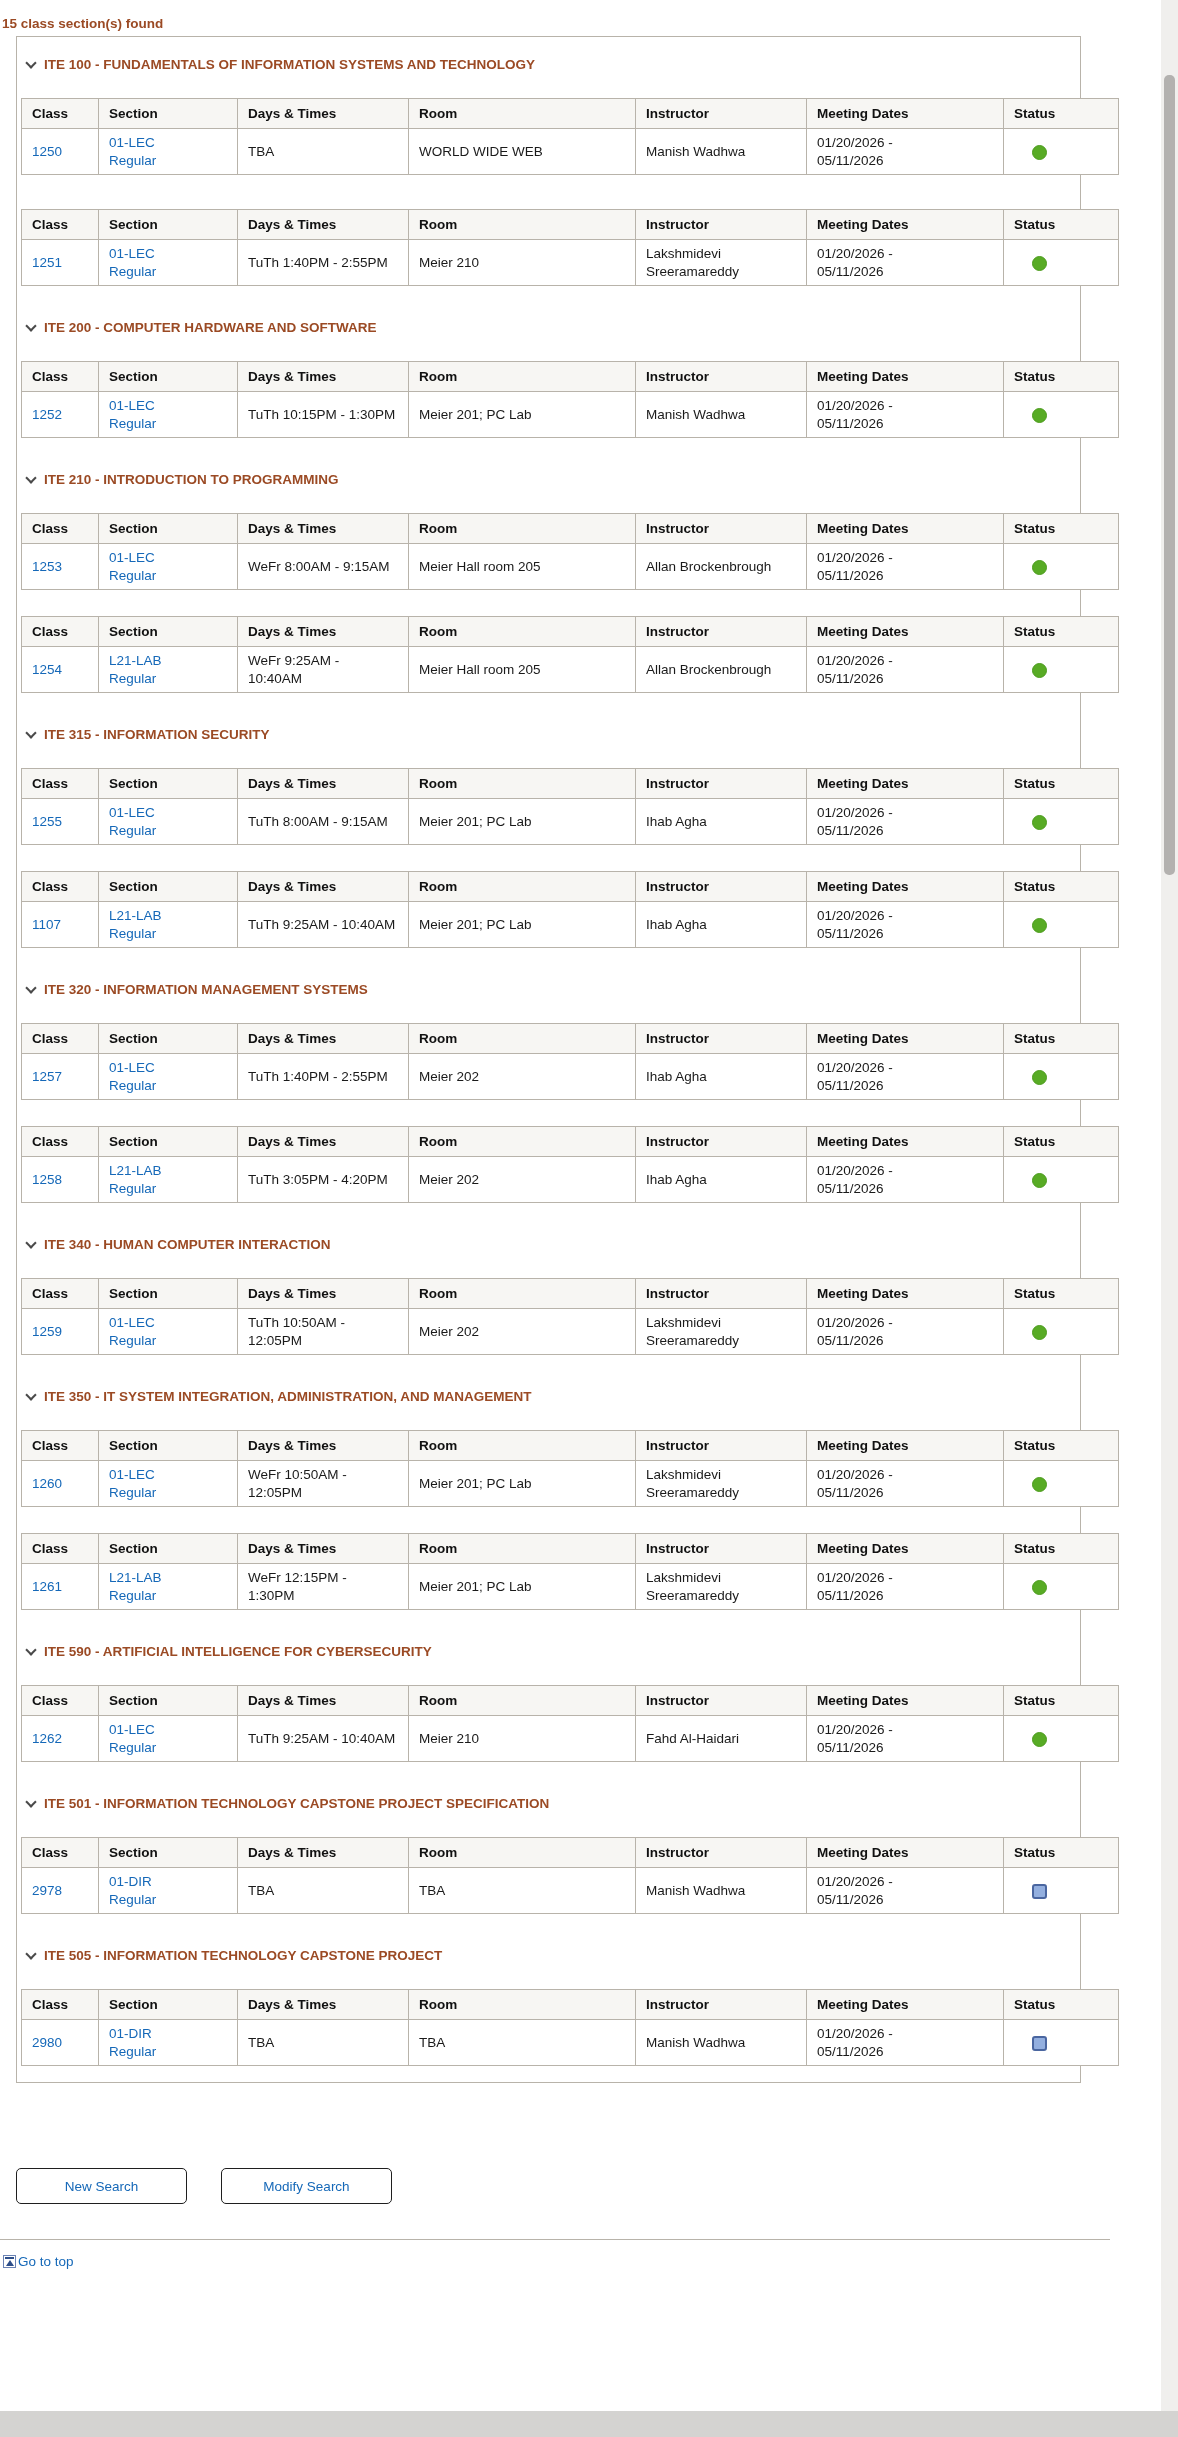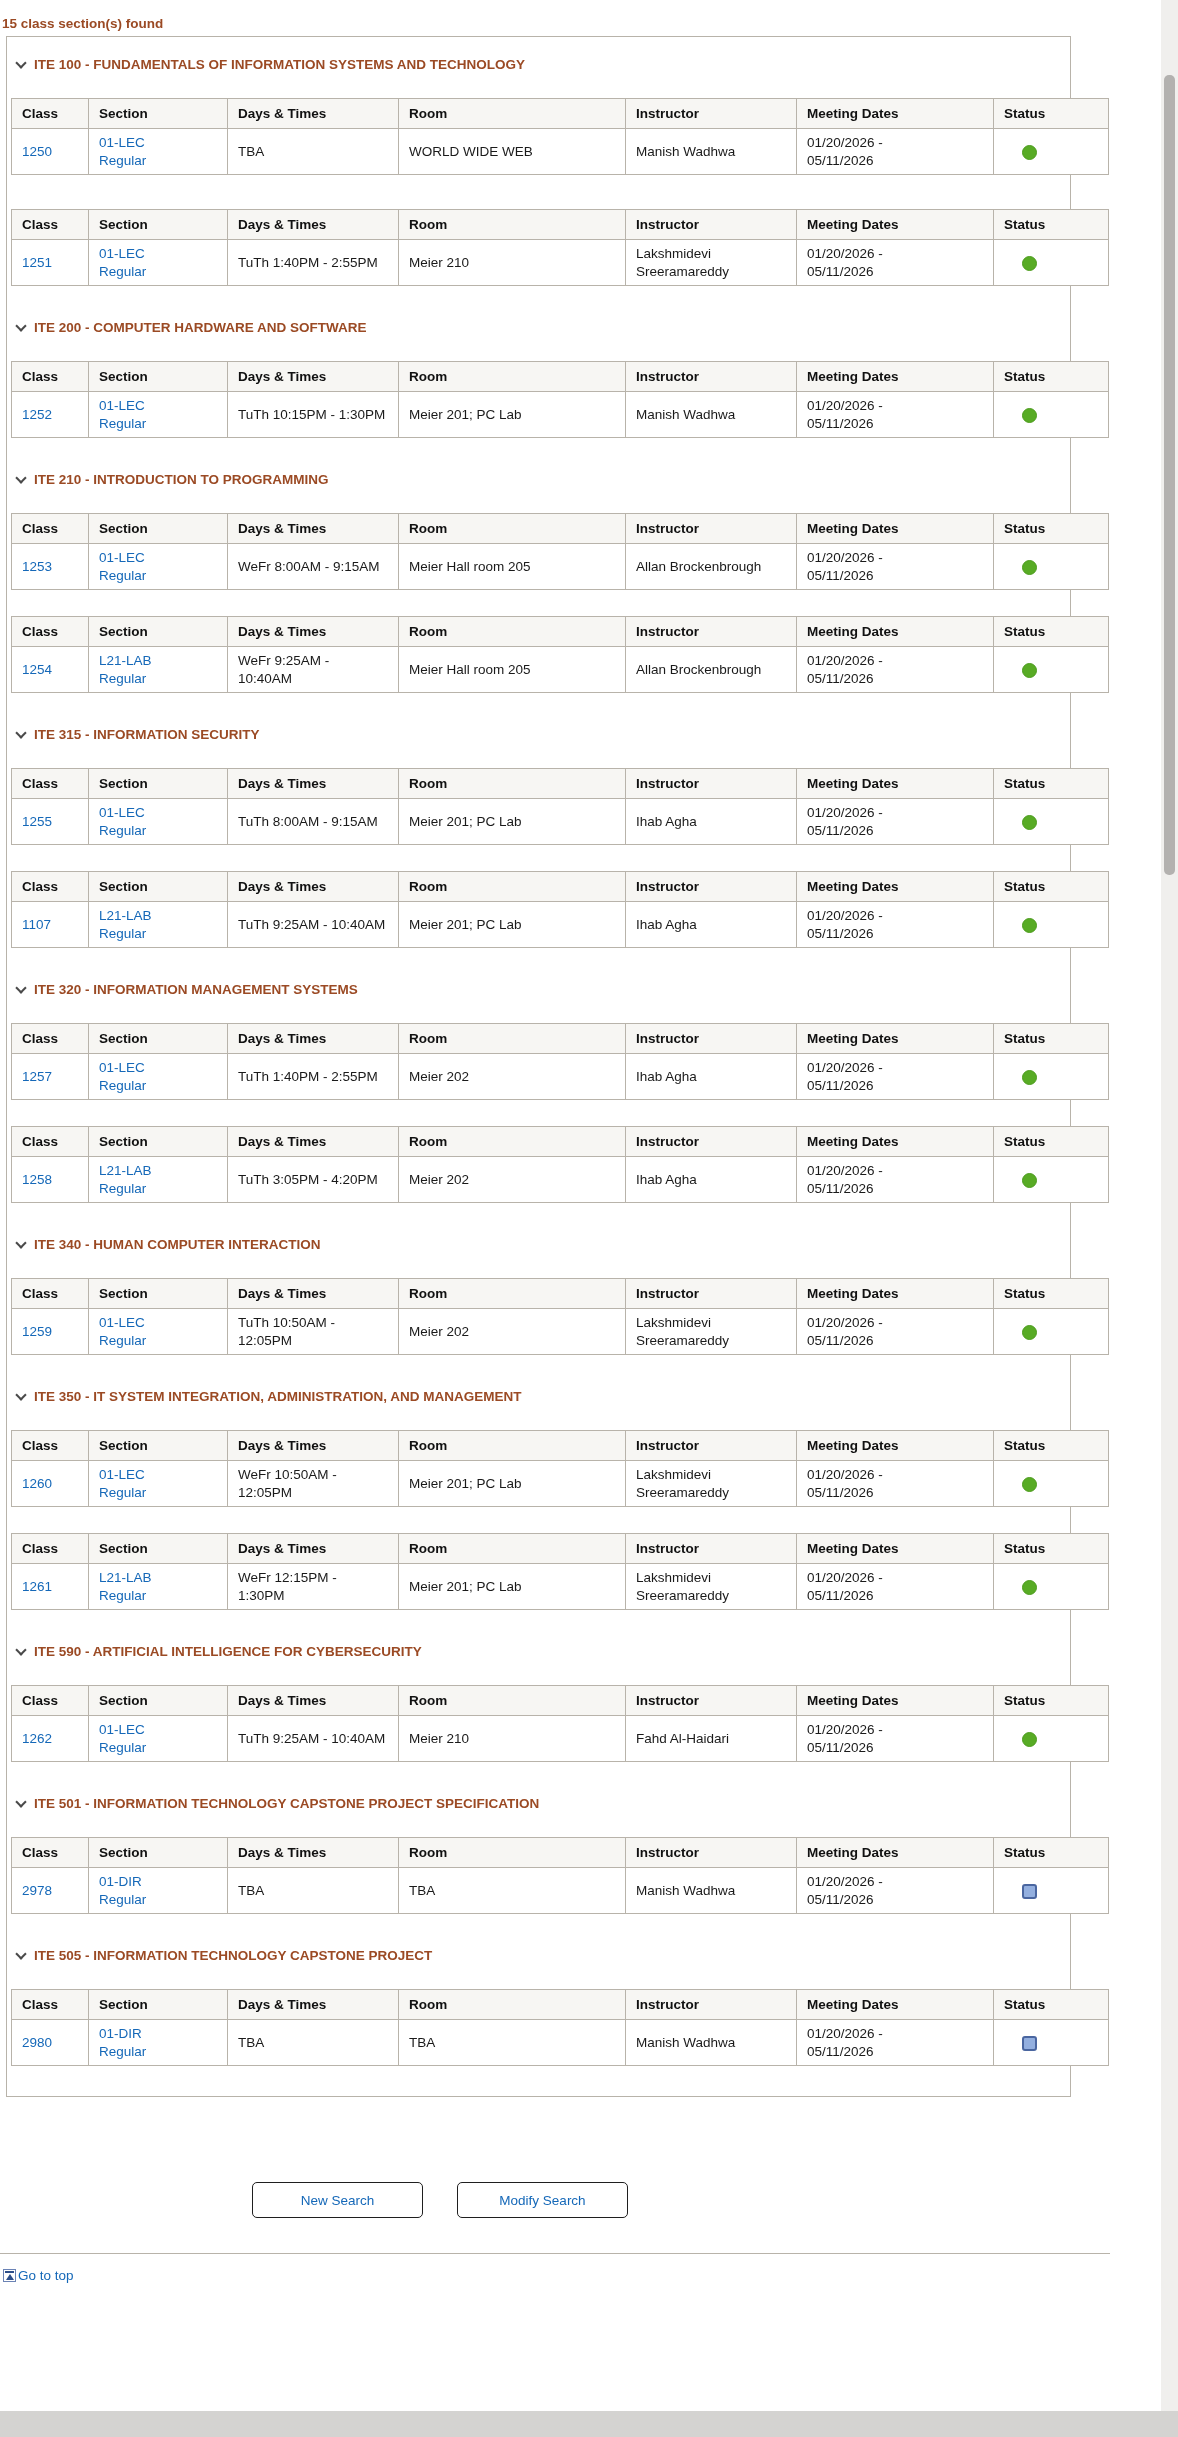--- a/index.html
+++ b/index.html
@@ -3,22 +3,22 @@
 <meta charset="utf-8">
 <style>
   * { box-sizing: border-box; }
   body {
     margin: 0; width: 1178px; height: 2437px; position: relative;
     background: #fff; overflow: hidden;
     font-family: "Liberation Sans", sans-serif; font-size: 13.5px; color: #1a1a1a;
   }
   .results-count { font-weight: bold; color: #9b4a24; margin: 16px 0 5px 2px; }
   .content-box {
-    border: 1px solid #b8b3aa; margin-left: 6px; width: 1065px;
-    padding: 20px 14px 30px 4px;
+    border: 1px solid #b8b3aa; margin-left: 16px; width: 1065px;
+    padding: 20px 14px 16px 4px;
   }
   .course-group { margin-top: 34px; }
   .course-group:first-child { margin-top: 0; }
   .group-title {
     display: flex; align-items: center; gap: 9px;
     color: #9b4a24; font-weight: bold; cursor: pointer; margin-left: 6px;
   }
   .chevron {
     width: 8px; height: 8px; flex: 0 0 auto;
     border-left: 2px solid #4a4a4a; border-bottom: 2px solid #4a4a4a;
@@ -43,21 +43,21 @@
   .sections-table td { height: 46px; }
   a, .link { color: #1568b8; text-decoration: none; cursor: pointer; }
   .status-open {
     display: inline-block; width: 15px; height: 15px; border-radius: 50%;
     background: #58ab25; border: 1px solid #4c9c1d; margin-left: 18px; vertical-align: middle;
   }
   .status-closed {
     display: inline-block; width: 15px; height: 15px; border-radius: 3px;
     background: #93afdf; border: 2px solid #4a66a0; margin-left: 18px; vertical-align: middle;
   }
-  .buttons-row { display: flex; gap: 34px; justify-content: center; width: 880px; margin-top: 85px; }
+  .buttons-row { display: flex; gap: 34px; justify-content: flex-start; width: 880px; margin-top: 85px; margin-left: 16px; }
   .btn {
     width: 171px; height: 36px; background: #fff; border: 1px solid #1f1f1f;
     border-radius: 5px; color: #1568b8; font-size: 13.5px; font-family: inherit; cursor: pointer;
   }
   .footer-divider { border: none; border-top: 1px solid #b8b3aa; width: 1110px; margin: 35px 0 0 0; }
   .go-top { display: inline-flex; align-items: center; margin: 14px 0 16px 3px; }
   .top-icon {
     display: inline-block; width: 13px; height: 13px; position: relative;
     border: 1px solid #6b83b5; background: #fff; margin-right: 2px; flex: 0 0 auto;
   }

